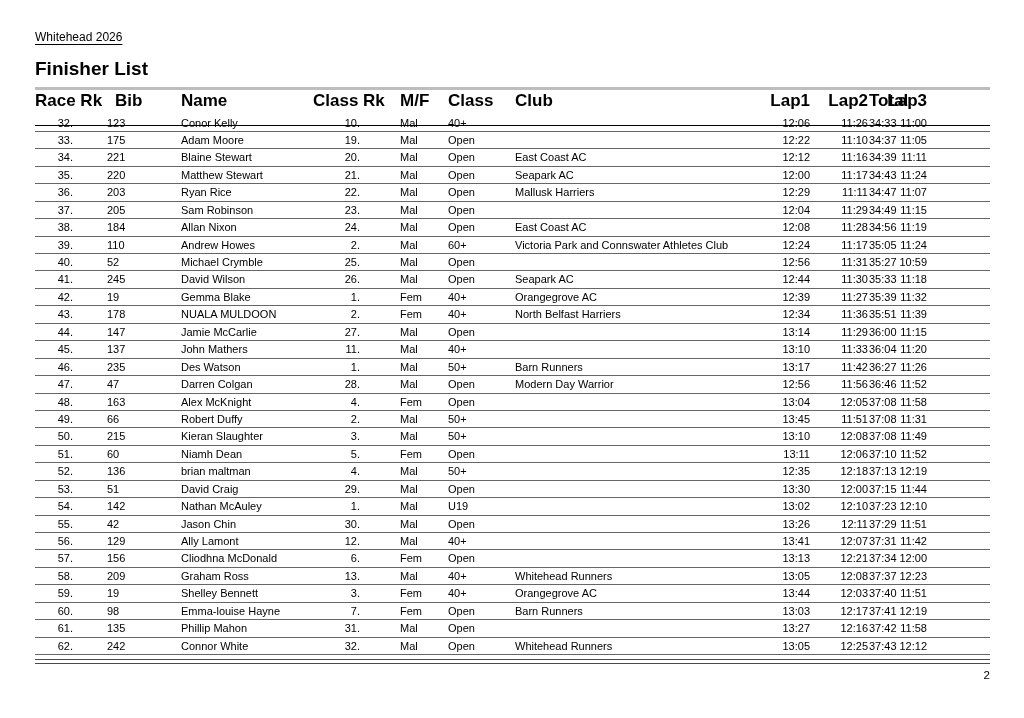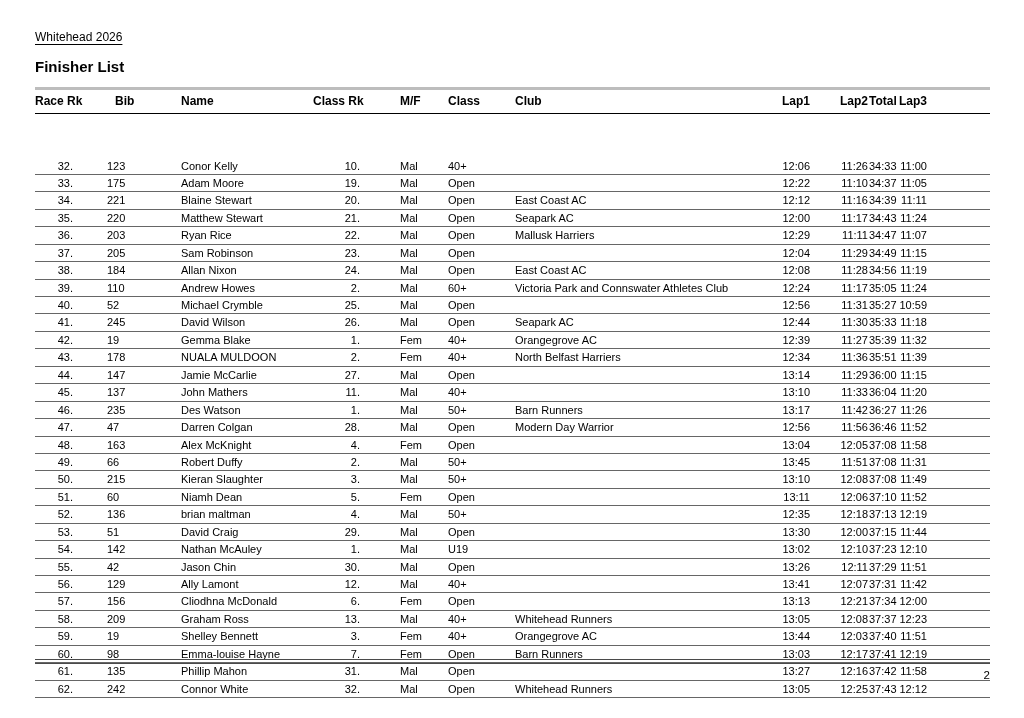--- a/index.html
+++ b/index.html
@@ -4,28 +4,28 @@
 <style>
   html, body { margin:0; padding:0; background:#ffffff; }
   .sheet {
     position:relative; width:1024px; height:718px; background:#ffffff;
     font-family:"Liberation Sans", sans-serif; color:#000; overflow:hidden;
   }
   .title {
     position:absolute; left:35px; top:30px; font-size:12px; font-weight:400;
     text-decoration:underline; text-underline-offset:3px;
   }
-  .subtitle { position:absolute; left:35px; top:58px; font-size:15px; font-weight:bold; }
+  .subtitle { position:absolute; left:35px; top:58px; font-size:19px; font-weight:bold; }
   .topband { position:absolute; left:35px; top:87px; width:955px; height:3px; background:#bdbdbd; }
   .hrow {
-    position:absolute; left:35px; top:90px; width:955px; height:24px;
-    border-bottom:1.5px solid #000; font-weight:bold; font-size:12px; box-sizing:border-box;
+    position:absolute; left:35px; top:90px; width:955px; height:36px;
+    border-bottom:1.5px solid #000; font-weight:bold; font-size:17px; box-sizing:border-box;
   }
   .hrow .c { line-height:22px; }
-  .tbody { position:absolute; left:35px; top:114.5px; width:955px;margin-top:43px; }
+  .tbody { position:absolute; left:35px; top:114.5px; width:955px; }
   .trow {
     position:relative; height:17.45px; border-bottom:1px solid #666;
     box-sizing:border-box; font-size:11px;
   }
   .c { position:absolute; top:0; white-space:nowrap; line-height:16.5px; }
   .c0  { left:0;     width:38px; text-align:right; }
   .c1  { left:72px;  }
   .c2  { left:146px; }
   .c3  { left:278px; width:47px; text-align:right; }
   .c4  { left:365px; }

